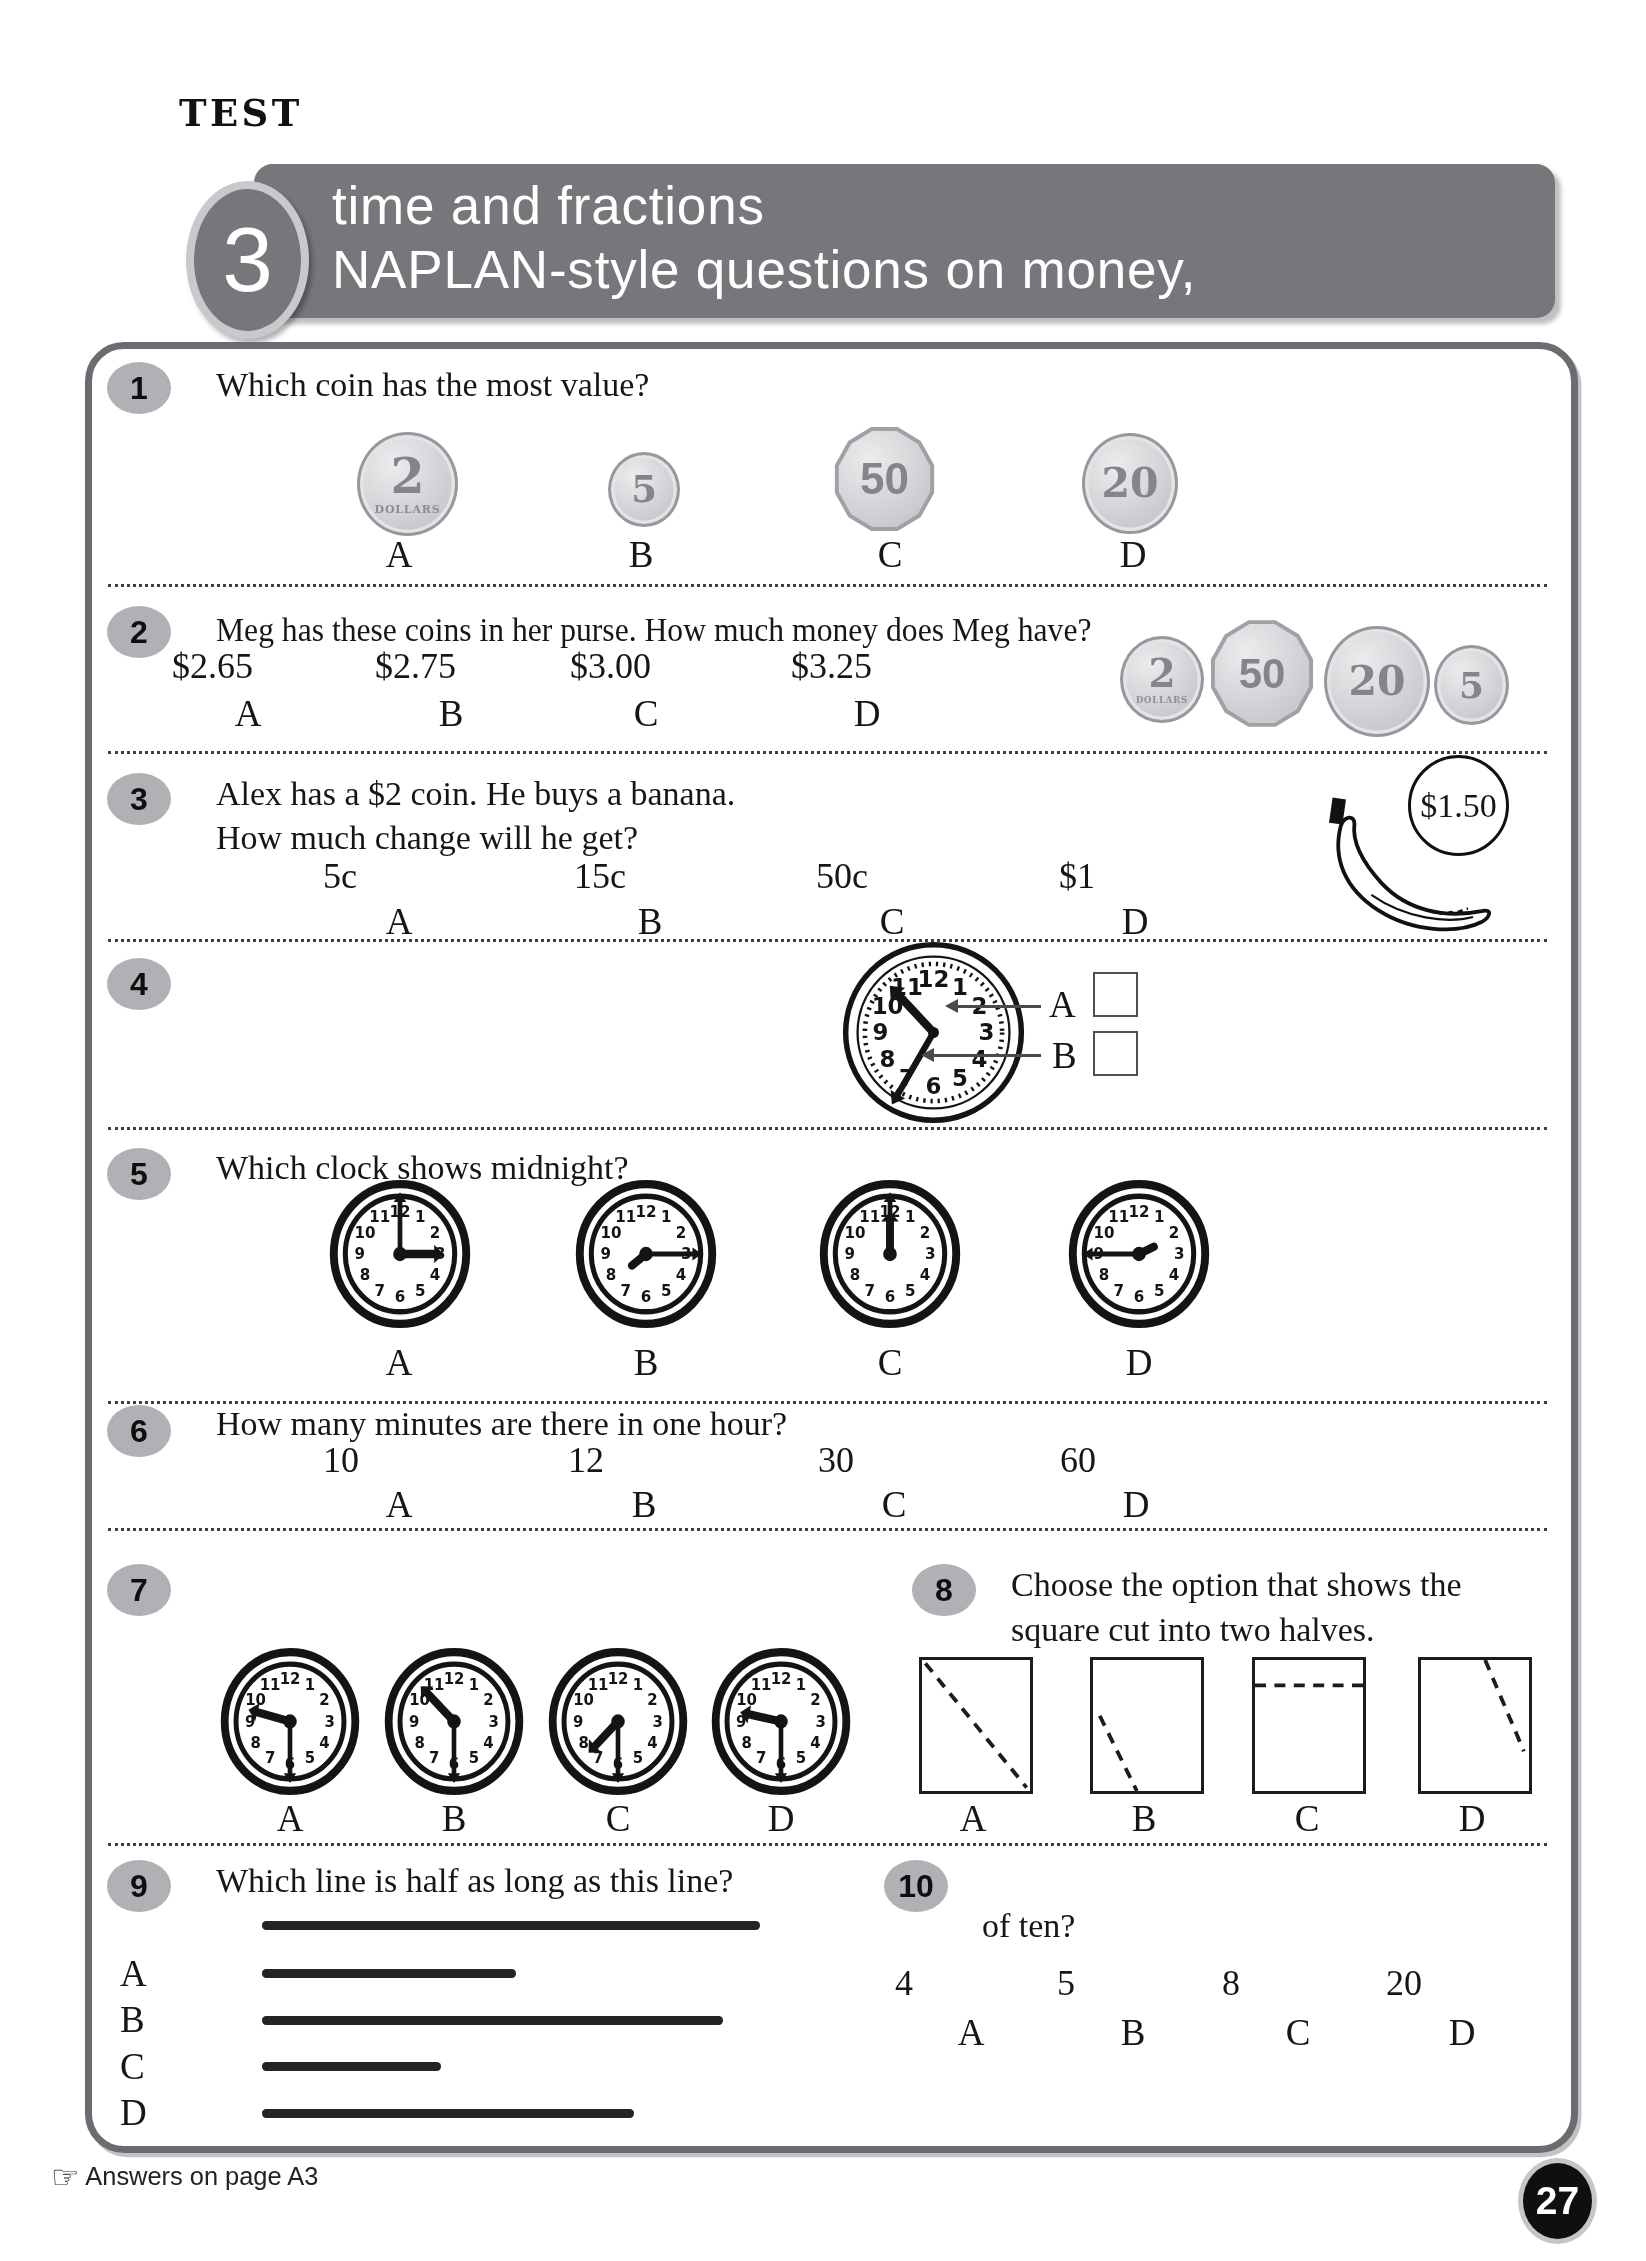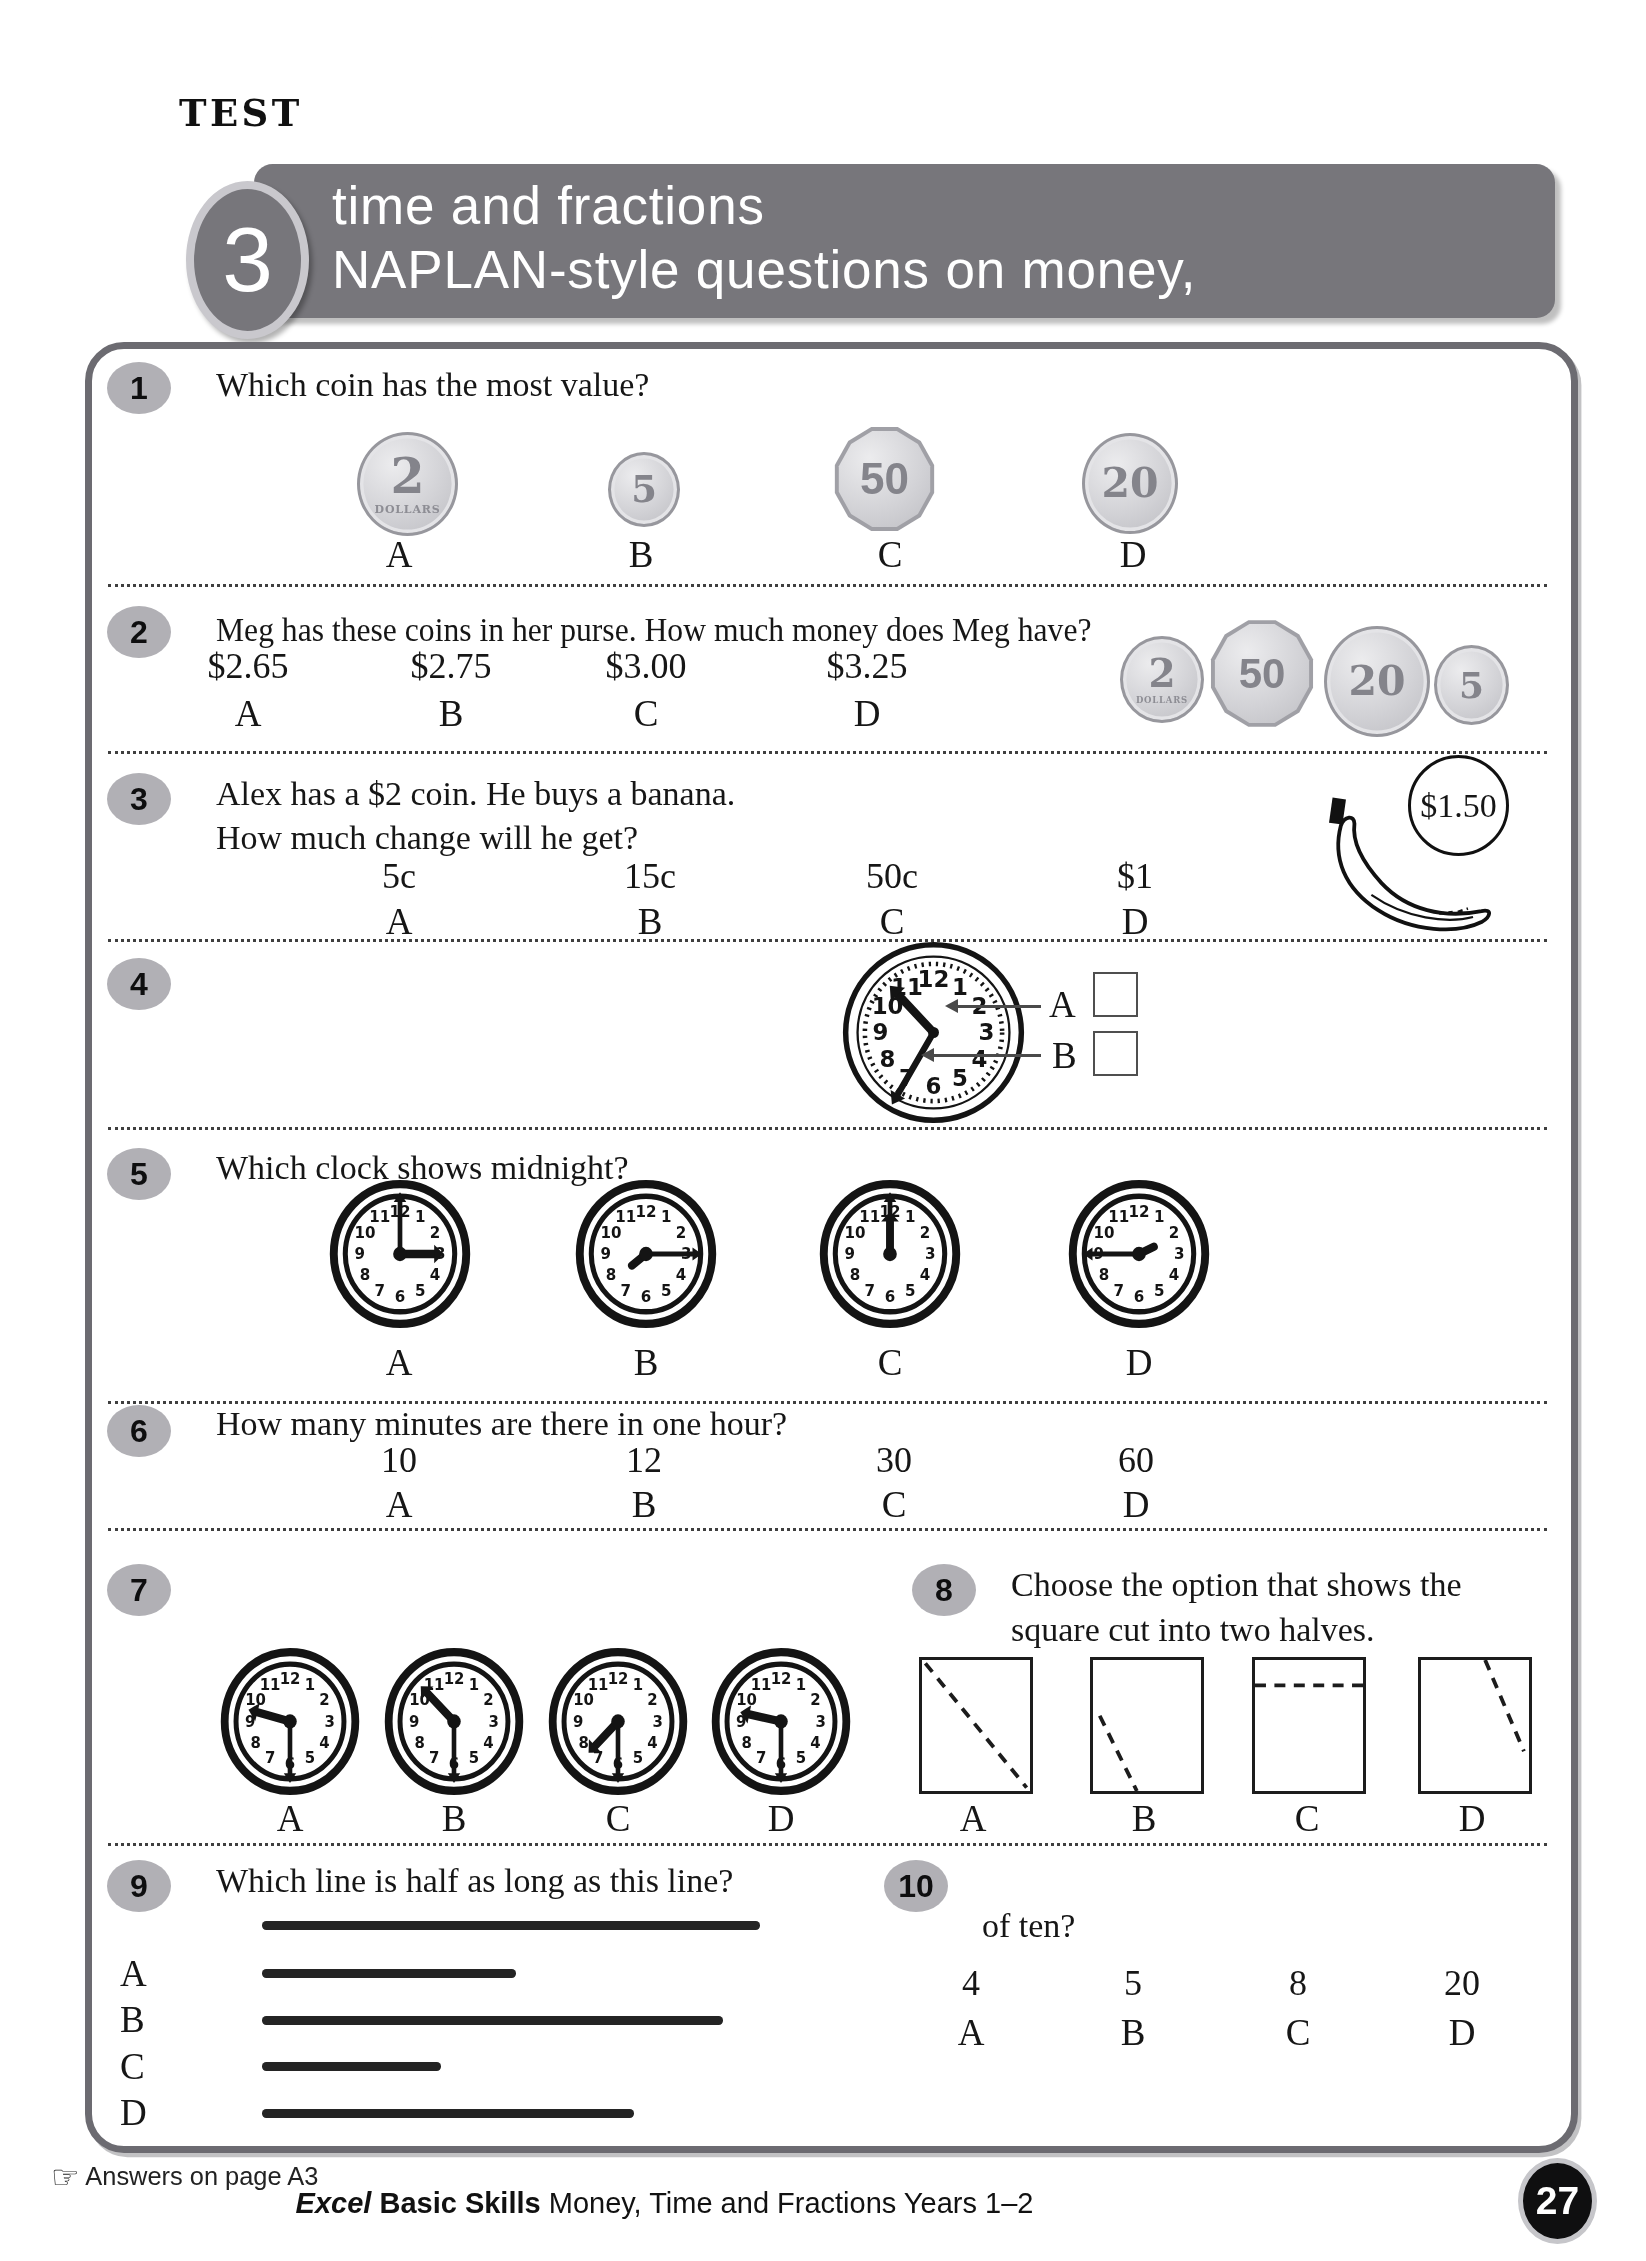--- a/index.html
+++ b/index.html
@@ -26,21 +26,21 @@
   .mainbox{left:85px;top:342px;width:1479px;height:1797px;border:7.6px solid #6c6b71;
            border-radius:39px;background:#fff;box-shadow:3.4px 4.2px 0 rgba(120,120,124,.45);}
   .dotsep{height:0;border-top:3.4px dotted #3f3f3f;left:108px;width:1439px;}
 
   .qbadge{width:64px;height:52px;border-radius:50%;background:#b1b0b5;color:#0e0e0f;
           display:flex;align-items:center;justify-content:center;
           font-family:"Liberation Sans",sans-serif;font-weight:700;font-size:32px;}
   .qtext{font-size:34px;white-space:nowrap;}
   .squeeze{transform:scaleX(.93);transform-origin:left top;}
   .letter{font-size:37px;text-align:center;width:102px;margin-left:-51px;}
-  .optval{font-size:36px;text-align:center;width:152px;margin-left:-76px;white-space:nowrap;}
+  .optval{font-size:36px;text-align:left;width:152px;margin-left:-76px;white-space:nowrap;}
 
   
   .coin{border-radius:50%;background:radial-gradient(circle at 35% 30%,#ececee,#d2d2d6 55%,#bcbcc1);
         border:3.4px solid #97979d;display:flex;flex-direction:column;align-items:center;
         justify-content:center;color:#84848b;font-family:"DejaVu Serif",serif;font-weight:bold;
         box-shadow:inset 0 0 0 3.4px #e4e4e7;}
   .coin .v{line-height:1;}
   .coin .sub{font-size:11px;letter-spacing:0.8px;margin-top:1.7px;color:#8d8d94;}
   .dodeca{border:none;border-radius:0;box-shadow:none;
           clip-path:polygon(96.4% 62.4%,83.9% 83.9%,62.4% 96.4%,37.6% 96.4%,16.1% 83.9%,3.6% 62.4%,3.6% 37.6%,16.1% 16.1%,37.6% 3.6%,62.4% 3.6%,83.9% 16.1%,96.4% 37.6%);
@@ -460,21 +460,16 @@
   <div class="abs optval" style="left:1462px;top:1962px">20</div>
   <div class="abs letter" style="left:971px;top:2011px">A</div>
   <div class="abs letter" style="left:1133px;top:2011px">B</div>
   <div class="abs letter" style="left:1298px;top:2011px">C</div>
   <div class="abs letter" style="left:1462px;top:2011px">D</div>
 
   <div class="abs foot-note" style="left:51px;top:2158px">
     <span class="hand">☞</span>
     <span>Answers on page A3</span>
   </div>
-  <div class="abs brand" style="left:254px;top:2187px">
-    <span class="bi">Excel</span>
-    <span class="b">Basic Skills</span>
-    <span>Money, Time and Fractions Years 1–2</span>
-  </div>
   <div class="abs pagenum" style="left:1518px;top:2158px">27</div>
 
 </div>
 
 
 </body></html>

